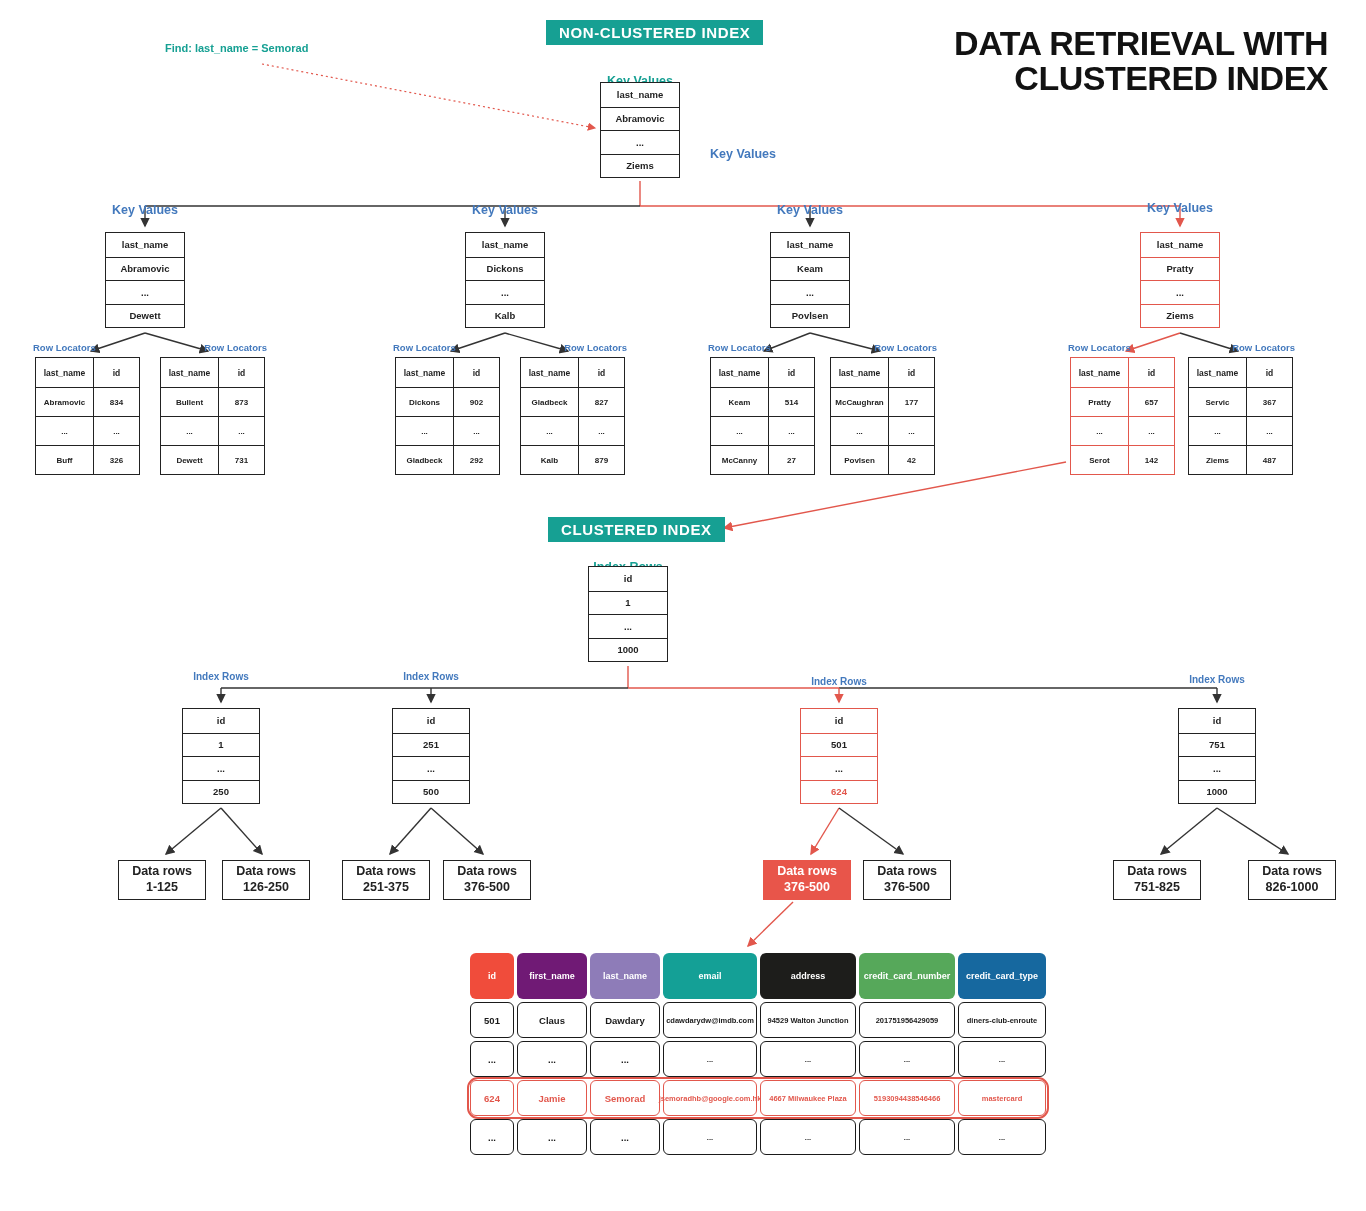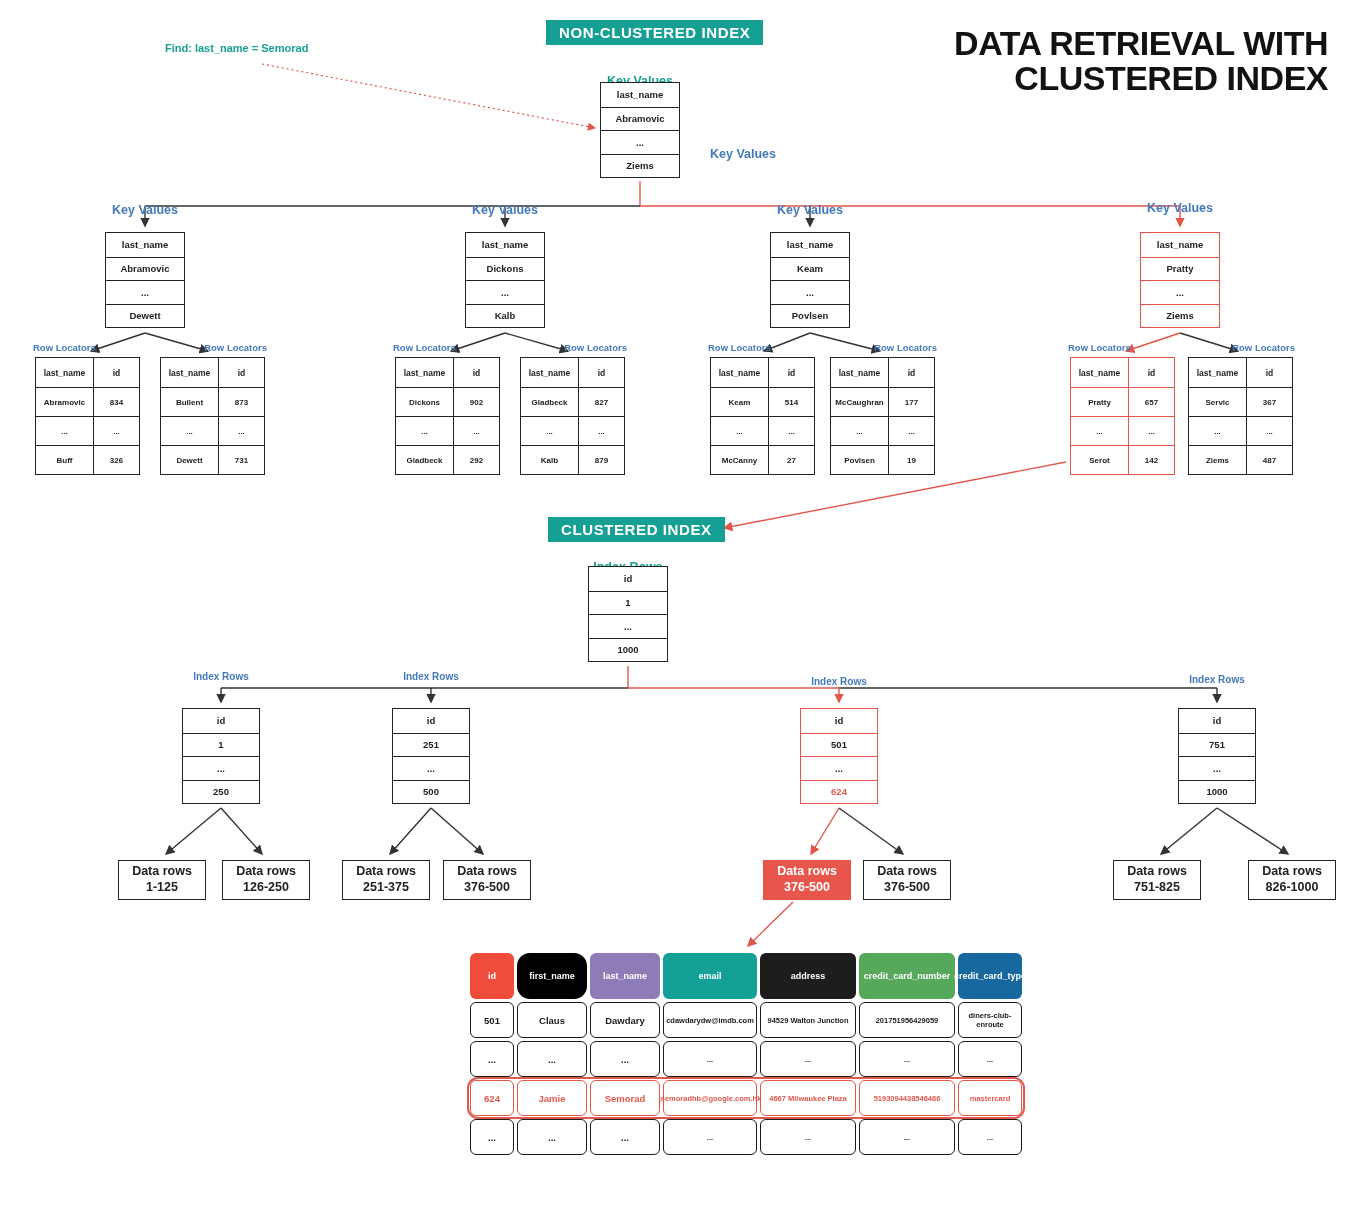--- a/index.html
+++ b/index.html
@@ -43,21 +43,21 @@
           font-size:12.5px; font-weight:bold; color:#222; line-height:1.25; text-align:center; }
   .dbox.red { background:#E8554A; border-color:#E8554A; color:#fff; }
 
   .grid { position:absolute; }
   .grow { display:flex; gap:3px; margin-bottom:3px; }
   .gcell { border:1.6px solid #1a1a1a; border-radius:6px; background:#fff; display:flex;
            align-items:center; justify-content:center; font-weight:bold; color:#1a1a1a;
            height:36px; font-size:9.5px; text-align:center; padding:0 2px; }
   .gcell:nth-child(1){width:44px}.gcell:nth-child(2){width:70px}.gcell:nth-child(3){width:70px}
   .gcell:nth-child(4){width:94px}.gcell:nth-child(5){width:96px}.gcell:nth-child(6){width:96px}
-  .gcell:nth-child(7){width:64px}
+  .gcell:nth-child(7){width:88px}
   .ghead .gcell { height:46px; color:#fff; border-color:transparent; font-size:9px; }
   .grow:not(.ghead) .gcell:nth-child(n+4) { font-size:7.5px; }
   .grow.hl2 { outline:2.5px solid #E2574C; outline-offset:1px; border-radius:8px; }
   .hl2 .gcell { border-color:#E2574C; color:#E2574C; }
 
   svg.overlay { position:absolute; left:0; top:0; pointer-events:none; }
   .lk { stroke:#333; stroke-width:1.4; fill:none; }
   .lr { stroke:#E2574C; stroke-width:1.4; fill:none; }
   .ldot { stroke:#E2574C; stroke-width:1.2; stroke-dasharray:2 3; fill:none; }
 </style>
@@ -271,21 +271,21 @@
     <div class="lrow">
         <div class="lc">McCaughran</div>
         <div class="lc">177</div>
       </div>
     <div class="lrow">
         <div class="lc">...</div>
         <div class="lc">...</div>
       </div>
     <div class="lrow">
         <div class="lc">Povlsen</div>
-        <div class="lc">19</div>
+        <div class="lc">42</div>
       </div>
   </div>
   <div class="ltable hl" style="left:1070px;top:357px">
     <div class="lrow lhead">
         <div class="lc">last_name</div>
         <div class="lc">id</div>
       </div>
     <div class="lrow">
         <div class="lc">Pratty</div>
         <div class="lc">657</div>
@@ -386,21 +386,21 @@
       <div>751-825</div>
     </div>
   <div class="dbox" style="left:1248px;top:860px">
       <div>Data rows</div>
       <div>826-1000</div>
     </div>
 
   <div class="grid" style="left:470px;top:953px">
     <div class="grow ghead">
       <div class="gcell" style="background: rgb(240, 76, 59);">id</div>
-      <div class="gcell" style="background: #000000; border-radius: 13px;">first_name</div>
+      <div class="gcell" style="background: #701a75;">first_name</div>
       <div class="gcell" style="background: rgb(142, 124, 184);">last_name</div>
       <div class="gcell" style="background: rgb(20, 160, 150);">email</div>
       <div class="gcell" style="background: rgb(29, 29, 27);">address</div>
       <div class="gcell" style="background: rgb(86, 168, 90); text-align: right;">credit_card_number</div>
       <div class="gcell" style="background: rgb(22, 104, 159);">credit_card_type</div>
     </div>
     <div class="grow">
       <div class="gcell">501</div>
       <div class="gcell">Claus</div>
       <div class="gcell">Dawdary</div>

